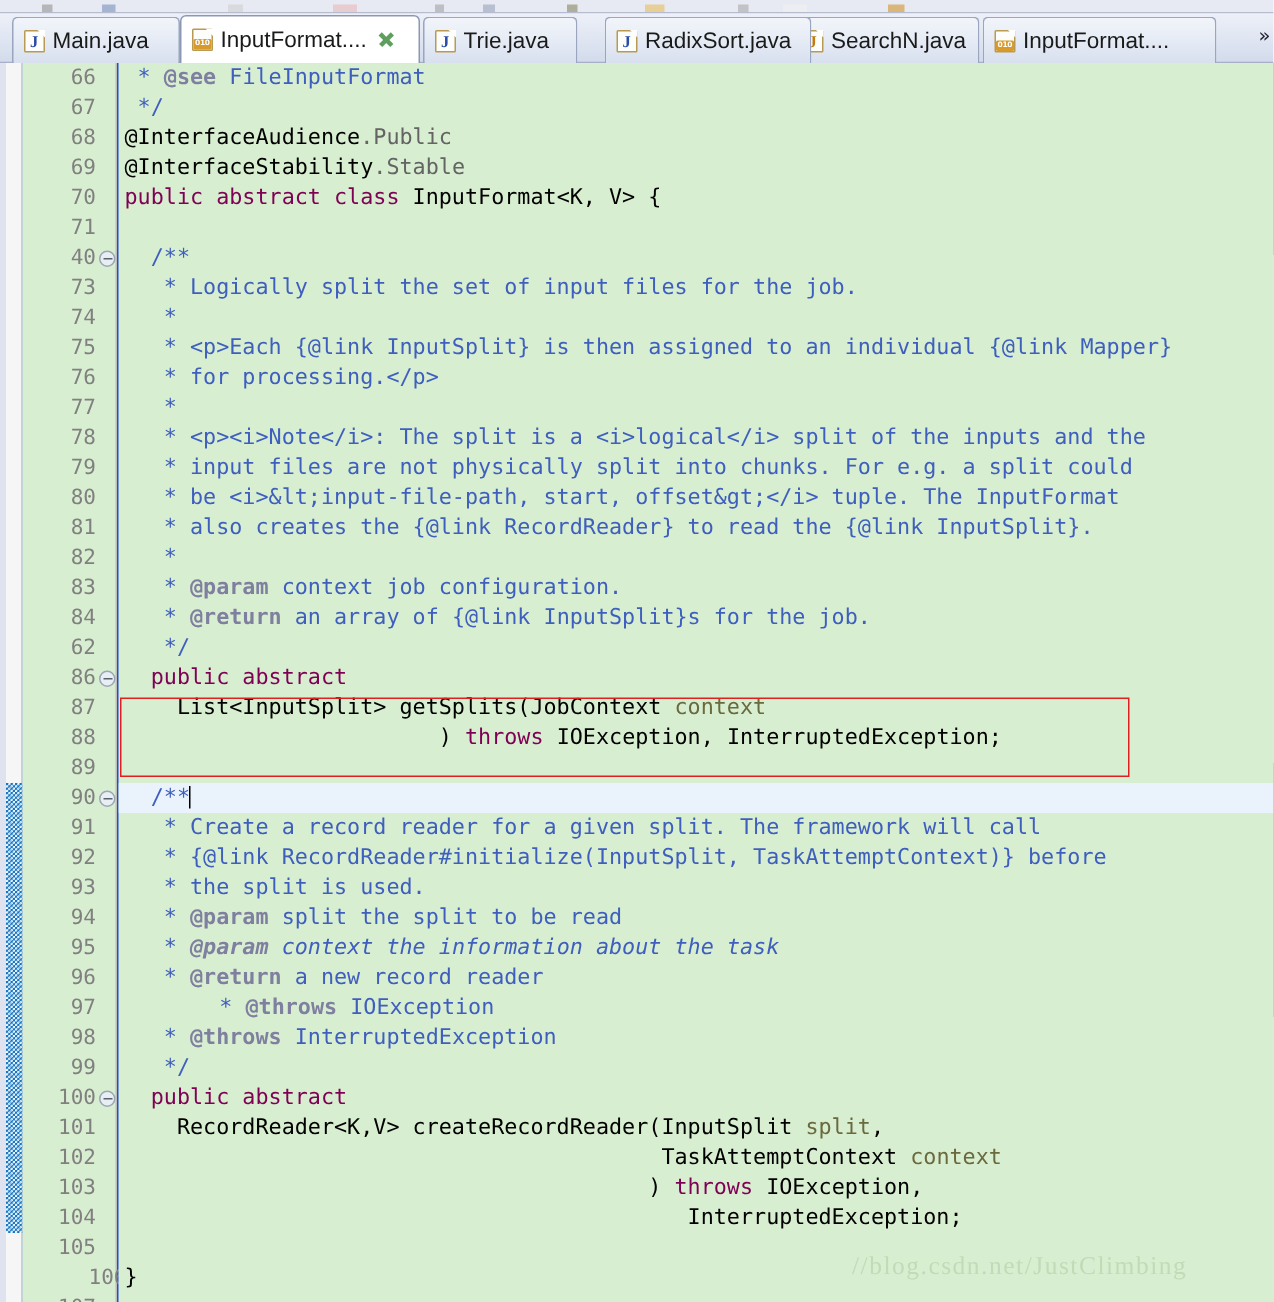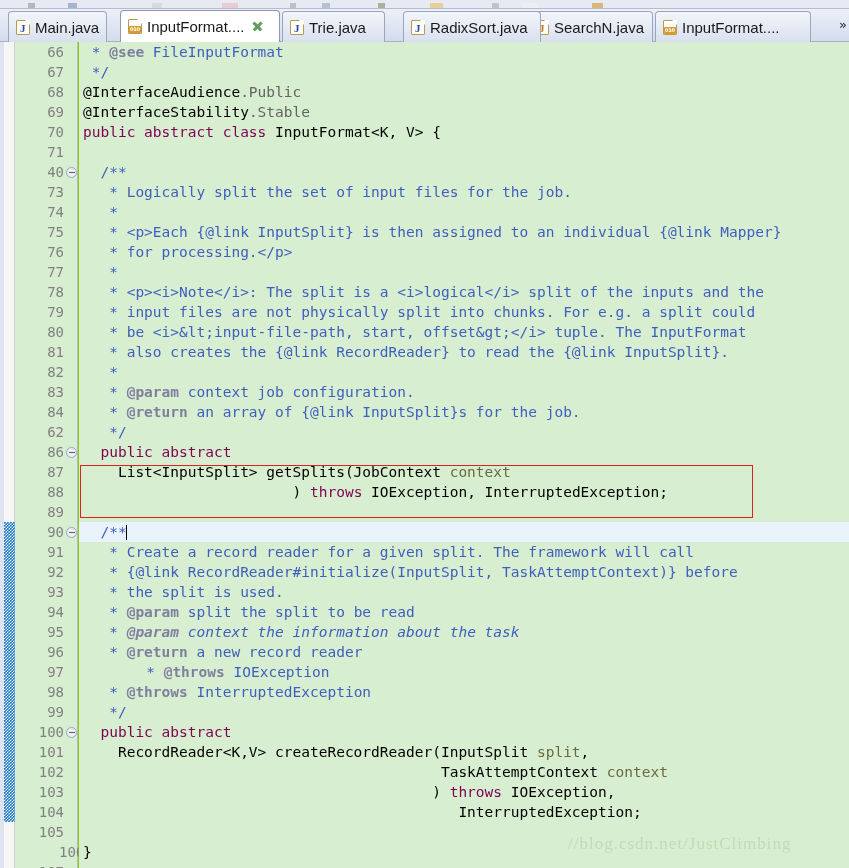--- a/index.html
+++ b/index.html
@@ -155,21 +155,21 @@
     font-family: "DejaVu Sans", sans-serif;
     line-height: 1;
   }
 
   
   .editor {
     position: absolute;
     top: 42px; left: 0;
     width: 849px;
     height: 826px;
-    background: #84cc16;
+    background: #1d4ed8;
     overflow: hidden;
   }
 
   
   .ann-ruler {
     position: absolute;
     top: 0; left: 0;
     width: 15px; height: 100%;
     background: #f6f6f6;
     border-right: 1px solid #cfcfcf;
@@ -326,21 +326,21 @@
       </div>
       <div class="tab" style="left: 282px; width: 103px;">
         <span class="icon-java"></span>
         <span class="tab-label">Trie.java</span>
       </div>
       <div class="tab active" style="left: 120px; width: 160px;">
         <span class="icon-class"></span>
         <span class="tab-label">InputFormat....</span>
         <span class="tab-close"></span>
       </div>
-      <div class="tab" style="left: 8px; width: 99px;">
+      <div class="tab" style="left: 8px; width: 112px;">
         <span class="icon-java"></span>
         <span class="tab-label">Main.java</span>
       </div>
     <div class="tab-overflow">»</div>
   </div>
 
   <div class="editor">
 
     <div class="ann-ruler">
       <div class="change-marker" id="change-marker" style="top: 480px; height: 300px;"></div>

